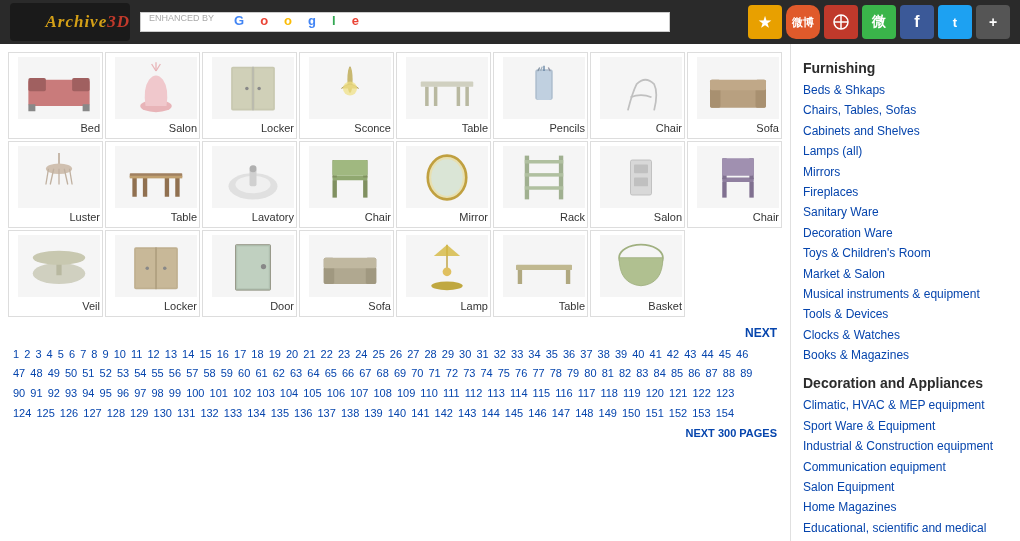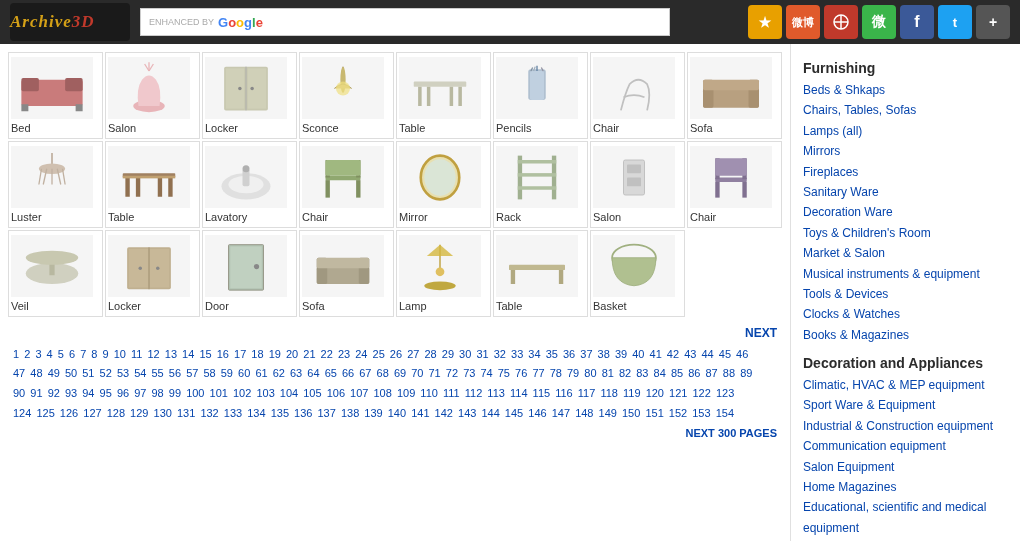--- a/index.html
+++ b/index.html
@@ -14,61 +14,62 @@
       padding: 0 10px;
       gap: 10px;
     }
     #logo {
       width: 120px;
       height: 38px;
       background: #1a1a1a;
       border-radius: 4px;
       display: flex;
       align-items: center;
-      justify-content: flex-start;
+      justify-content: flex-end;
       font-family: Georgia, serif;
       font-size: 18px;
       font-weight: bold;
       color: #d4a017;
       font-style: italic;
       letter-spacing: 1px;
       flex-shrink: 0;
     }
     #logo span { color: #c0392b; }
     #search-bar {
       flex: 1;
-      height: 28px;
+      height: 20px;
       background: white;
       border: 1px solid #ccc;
       display: flex;
-      align-items: center;
+      align-items: flex-start;
       padding: 0 8px;
       font-size: 11px;
       color: #999;
       max-width: 530px;
+      gap: 16px;
     }
     #social-icons {
       display: flex;
       gap: 4px;
       margin-left: auto;
     }
     .social-btn {
       width: 34px;
       height: 34px;
       border-radius: 4px;
       display: flex;
       align-items: center;
       justify-content: center;
       font-size: 14px;
       font-weight: bold;
       color: white;
       cursor: pointer;
     }
     .social-star { background: #e8a000; }
-    .social-weibo { background: #e05a2b; }
+    .social-weibo { background: #e05a2b; border-radius: 10px; }
     .social-fb { background: #3b5998; }
     .social-tw { background: #1da1f2; }
 
     
     #main {
       display: flex;
       background: white;
     }
 
     
@@ -81,21 +82,21 @@
     #grid {
       display: grid;
       grid-template-columns: repeat(8, 1fr);
       gap: 2px;
     }
     .grid-item {
       border: 1px solid #ddd;
       background: white;
       display: flex;
       flex-direction: column;
-      align-items: flex-start;
+      align-items: flex-end;
       padding: 4px 2px;
       cursor: pointer;
     }
     .item-thumb {
       width: 82px;
       height: 62px;
       background: #f5f5f5;
       display: flex;
       align-items: center;
       justify-content: center;
@@ -466,20 +467,21 @@
         <div><a href="#">90</a> <a href="#">91</a> <a href="#">92</a> <a href="#">93</a> <a href="#">94</a> <a href="#">95</a> <a href="#">96</a> <a href="#">97</a> <a href="#">98</a> <a href="#">99</a> <a href="#">100</a> <a href="#">101</a> <a href="#">102</a> <a href="#">103</a> <a href="#">104</a> <a href="#">105</a> <a href="#">106</a> <a href="#">107</a> <a href="#">108</a> <a href="#">109</a> <a href="#">110</a> <a href="#">111</a> <a href="#">112</a> <a href="#">113</a> <a href="#">114</a> <a href="#">115</a> <a href="#">116</a> <a href="#">117</a> <a href="#">118</a> <a href="#">119</a> <a href="#">120</a> <a href="#">121</a> <a href="#">122</a> <a href="#">123</a> </div>
         <div><a href="#">124</a> <a href="#">125</a> <a href="#">126</a> <a href="#">127</a> <a href="#">128</a> <a href="#">129</a> <a href="#">130</a> <a href="#">131</a> <a href="#">132</a> <a href="#">133</a> <a href="#">134</a> <a href="#">135</a> <a href="#">136</a> <a href="#">137</a> <a href="#">138</a> <a href="#">139</a> <a href="#">140</a> <a href="#">141</a> <a href="#">142</a> <a href="#">143</a> <a href="#">144</a> <a href="#">145</a> <a href="#">146</a> <a href="#">147</a> <a href="#">148</a> <a href="#">149</a> <a href="#">150</a> <a href="#">151</a> <a href="#">152</a> <a href="#">153</a> <a href="#">154</a> </div>
         <div style="text-align: right; font-weight: bold;"><a href="#" class="next-300">NEXT 300 PAGES</a></div>
       </div>
   </div>
 
   <div id="sidebar">
   <div class="sidebar-section-title">Furnishing</div>
       <a href="#" class="sidebar-link">Beds &amp; Shkaps</a>
       <a href="#" class="sidebar-link">Chairs, Tables, Sofas</a>
+      <a href="#" class="sidebar-link">Cabinets and Shelves</a>
       <a href="#" class="sidebar-link">Lamps (all)</a>
       <a href="#" class="sidebar-link">Mirrors</a>
       <a href="#" class="sidebar-link">Fireplaces</a>
       <a href="#" class="sidebar-link">Sanitary Ware</a>
       <a href="#" class="sidebar-link">Decoration Ware</a>
       <a href="#" class="sidebar-link">Toys &amp; Children's Room</a>
       <a href="#" class="sidebar-link">Market &amp; Salon</a>
       <a href="#" class="sidebar-link">Musical instruments &amp; equipment</a>
       <a href="#" class="sidebar-link">Tools &amp; Devices</a>
       <a href="#" class="sidebar-link">Clocks &amp; Watches</a>

